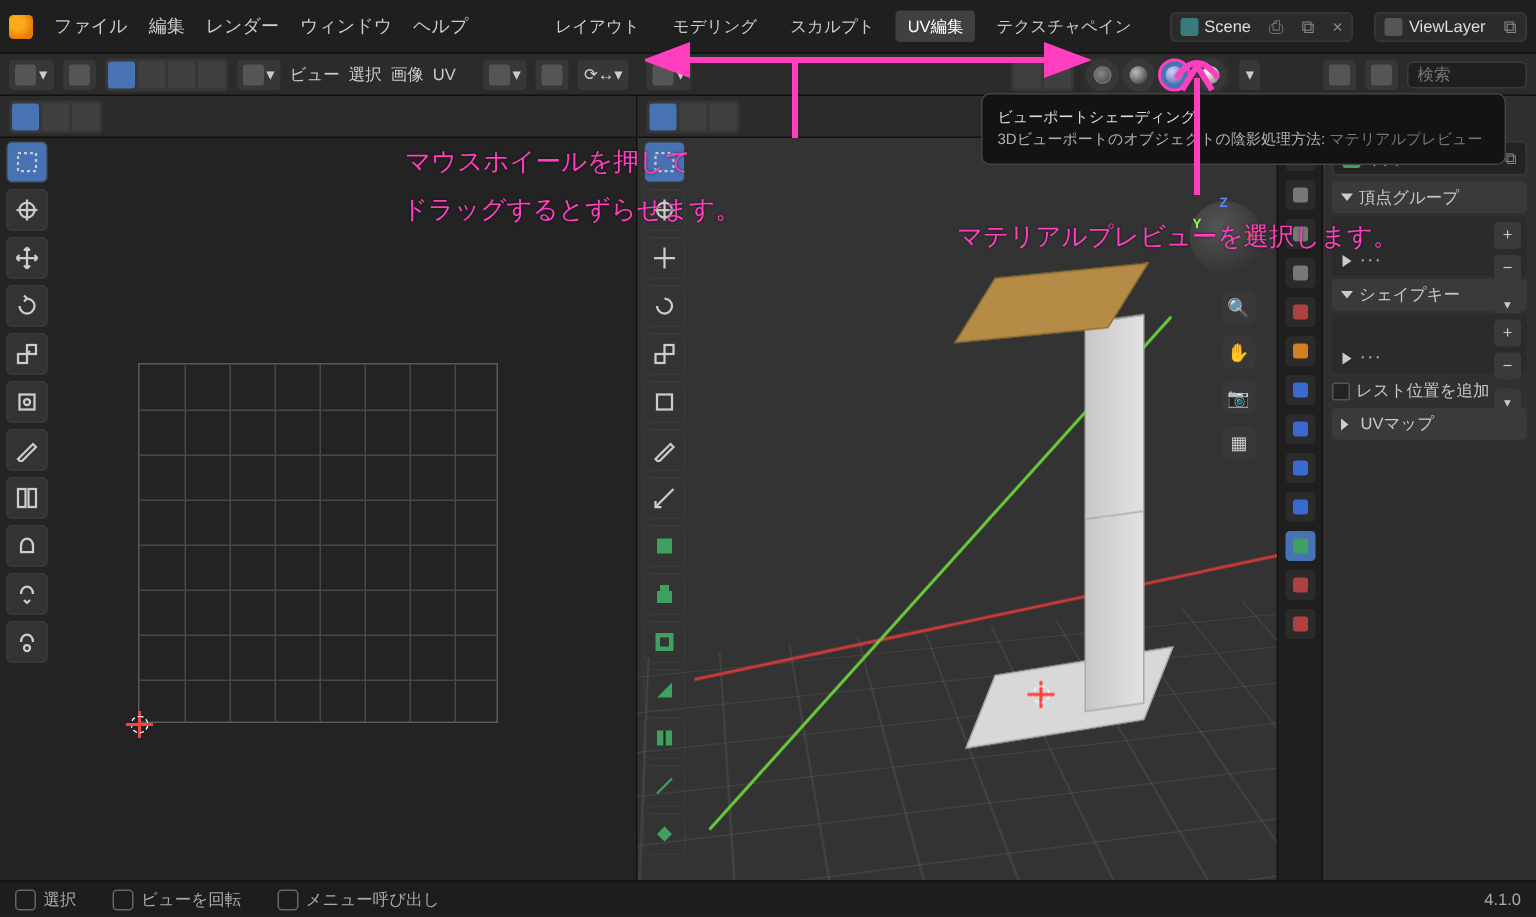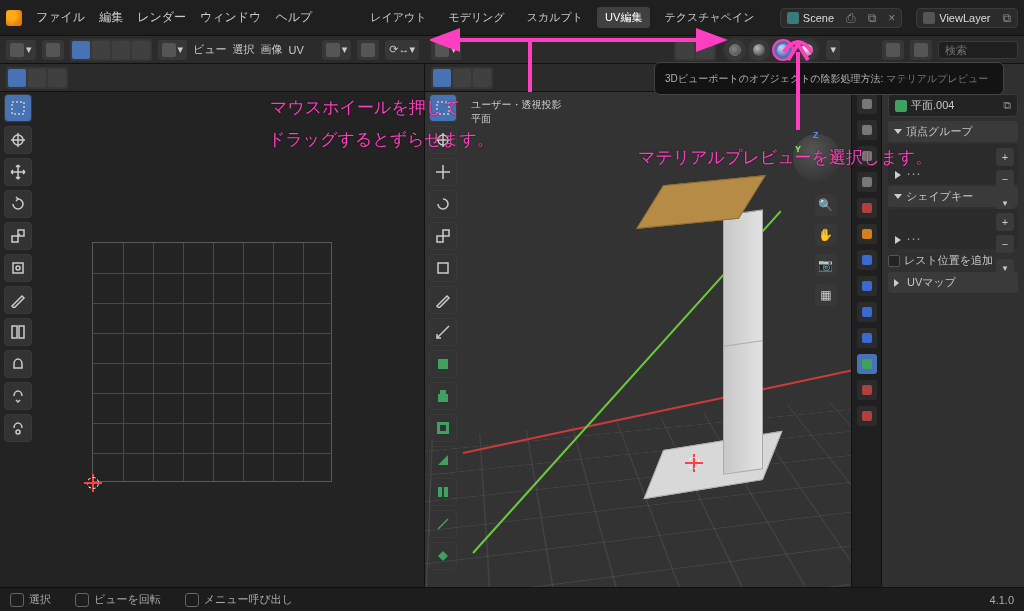--- a/index.html
+++ b/index.html
@@ -246,20 +246,21 @@
         <div class="ic"></div>
       </div>
     <div class="hdr-chip">
         <div class="ic"></div>
       </div>
     <input class="search-field" placeholder="検索" style="">
   </div>
 </div>
 
 <div class="tooltip">
+  <div class="tt-title">ビューポートシェーディング</div>
   <div>
     <span>3Dビューポートのオブジェクトの陰影処理方法: </span>
     <span class="tt-key">マテリアルプレビュー</span>
   </div>
 </div>
 
 <svg class="arrow-svg" style="left:430px; top:26px;" width="400" height="80">
   <defs>
     <marker id="ah" markerWidth="10" markerHeight="10" refX="6" refY="3" orient="auto">
       <path d="M0,0 L0,6 L8,3 z" fill="#ff3fbf"></path>
@@ -379,24 +380,20 @@
   </div>
 
   <div class="panel vp-panel">
     <div class="ed-header">
       <div class="btn-group">
         <div class="bg-btn sel"></div>
         <div class="bg-btn"></div>
         <div class="bg-btn"></div>
       </div>
     </div>
-    <div class="vp-header-text">
-      <div>ユーザー・透視投影</div>
-      <div>平面</div>
-    </div>
 
     <div class="toolcol">
       <div class="tool-btn sel">
           <svg viewBox="0 0 16 16">
             <rect x="2" y="2" width="12" height="12" stroke-dasharray="2 2"></rect>
           </svg>
         </div>
       <div class="tool-btn">
           <svg viewBox="0 0 16 16">
             <circle cx="8" cy="8" r="5"></circle>

